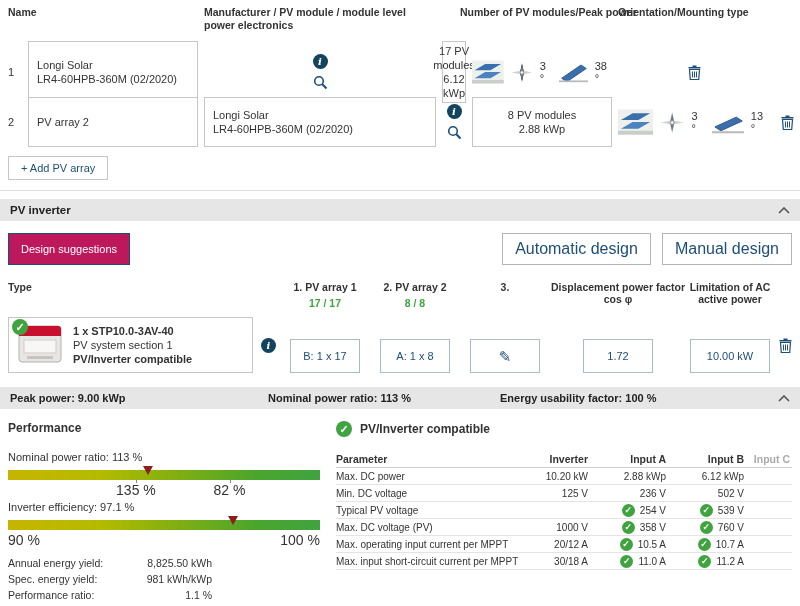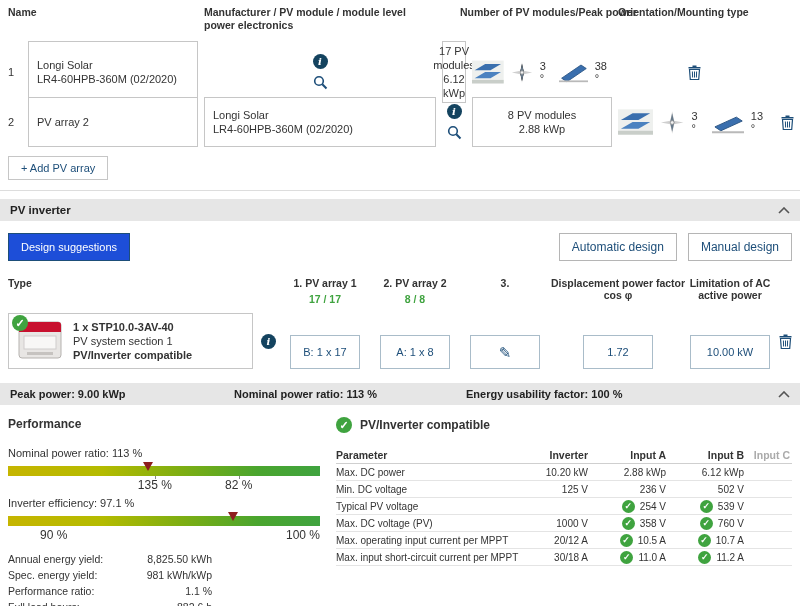--- a/index.html
+++ b/index.html
@@ -29,22 +29,22 @@
   .add-btn { margin-top: 3px; background: #fff; border: 1px solid #c6c6c6; color: #1d4e79; font-size: 11px; padding: 5px 12px; }
   .divider { border-top: 1px solid #ddd; }
 
   
   .section-bar { background: #e6e6e6; margin-top: 8px; padding: 5px 10px; font-weight: bold; font-size: 11.5px;
     display: flex; align-items: center; justify-content: space-between; cursor: pointer; color: #222; }
 
   
   .inv-body { padding: 10px 8px 4px; }
   .design-row { display: flex; justify-content: space-between; margin: 2px 0 16px; }
-  .btn-primary { background: #1d4ed8; color: #fff; border: 1px solid #1d4e79; padding: 6px 12px; font-size: 11px; }
-  .btn-outline { background: #fff; color: #1d4e79; border: 1px solid #b5b5b5; padding: 6px 12px; font-size: 12px; margin-left: 8px; }
+  .btn-primary { background: #be185d; color: #fff; border: 1px solid #1d4e79; padding: 6px 12px; font-size: 11px; }
+  .btn-outline { background: #fff; color: #1d4e79; border: 1px solid #b5b5b5; padding: 6px 12px; font-size: 16px; margin-left: 8px; }
   .invgrid { display: grid; grid-template-columns: 272px 90px 90px 90px 136px 88px 22px; }
   .inv-head { font-weight: bold; font-size: 10.5px; margin-bottom: 8px; }
   .hc { display: flex; flex-direction: column; align-items: center; text-align: center; gap: 4px; }
   .count { color: #3fa33f; font-weight: bold; }
   .type-cell { display: flex; align-items: center; gap: 8px; padding-right: 4px; }
   .type-box { flex: 1; border: 1px solid #c6c6c6; display: flex; align-items: center; gap: 10px; padding: 5px 8px; height: 56px; }
   .inv-img-wrap { position: relative; flex: 0 0 auto; }
   .badge { position: absolute; top: -5px; left: -5px; }
   .check { display: inline-flex; width: 14px; height: 14px; border-radius: 50%; background: #3fa33f; color: #fff;
     font-size: 9px; font-weight: bold; align-items: center; justify-content: center; flex: 0 0 auto; }
@@ -54,32 +54,32 @@
   .t-title, .t-status { font-weight: bold; }
   .cellc { display: flex; align-items: flex-end; justify-content: center; }
   .vbox { width: 70px; height: 34px; border: 1px solid #a9bcc9; background: #fff; color: #1d4e79;
     display: flex; align-items: center; justify-content: center; font-size: 11px; }
   .vbox.wide { width: 80px; }
   .pencil { font-size: 15px; color: #1d4e79; line-height: 1; }
 
   
   .summary-bar { background: #e6e6e6; margin-top: 10px; padding: 5px 10px; display: flex; align-items: center;
     font-weight: bold; font-size: 11px; cursor: pointer; color: #222; }
-  .summary-bar .s1 { width: 224px; } .summary-bar .s2 { width: 232px; } .summary-bar .s3 { flex: 1; }
+  .summary-bar .s1 { width: 258px; } .summary-bar .s2 { width: 232px; } .summary-bar .s3 { flex: 1; }
 
   
   .bottom { display: flex; padding: 10px 8px 14px; gap: 16px; }
   .perf { width: 312px; flex: 0 0 auto; }
   .panel-title { font-size: 12px; font-weight: bold; margin: 2px 0 16px; }
   .bar-label { margin-bottom: 7px; }
   .bar-wrap { position: relative; height: 10px;
     background: linear-gradient(90deg, #c6b500, #b4bb00 30%, #7fae12 55%, #4aa52e 80%, #3fa33f); }
   .marker { position: absolute; top: -4px; width: 0; height: 0; border-left: 5px solid transparent;
     border-right: 5px solid transparent; border-top: 9px solid #8e1e1e; transform: translateX(-50%); }
-  .ticks { position: relative; height: 15px; font-size: 12px; margin-bottom: 6px; margin-left: 32px; }
+  .ticks { position: relative; height: 15px; font-size: 14px; margin-bottom: 6px; }
   .ticks .t { position: absolute; top: 2px; transform: translateX(-50%); }
   .ticks .tl { left: 0; transform: none; }
   .ticks .tr { right: 0; left: auto; transform: none; }
   .tickmark { position: absolute; top: 0; width: 1px; height: 3px; background: #888; }
   .stats { margin-top: 10px; width: 204px; }
   .stat { display: flex; justify-content: space-between; align-items: center; height: 16px; font-size: 10.5px; }
 
   .compat { flex: 1; }
   .compat-title { display: flex; align-items: center; gap: 8px; font-weight: bold; font-size: 12px; margin: 2px 0 14px; }
   .ctable { font-size: 10px; }

